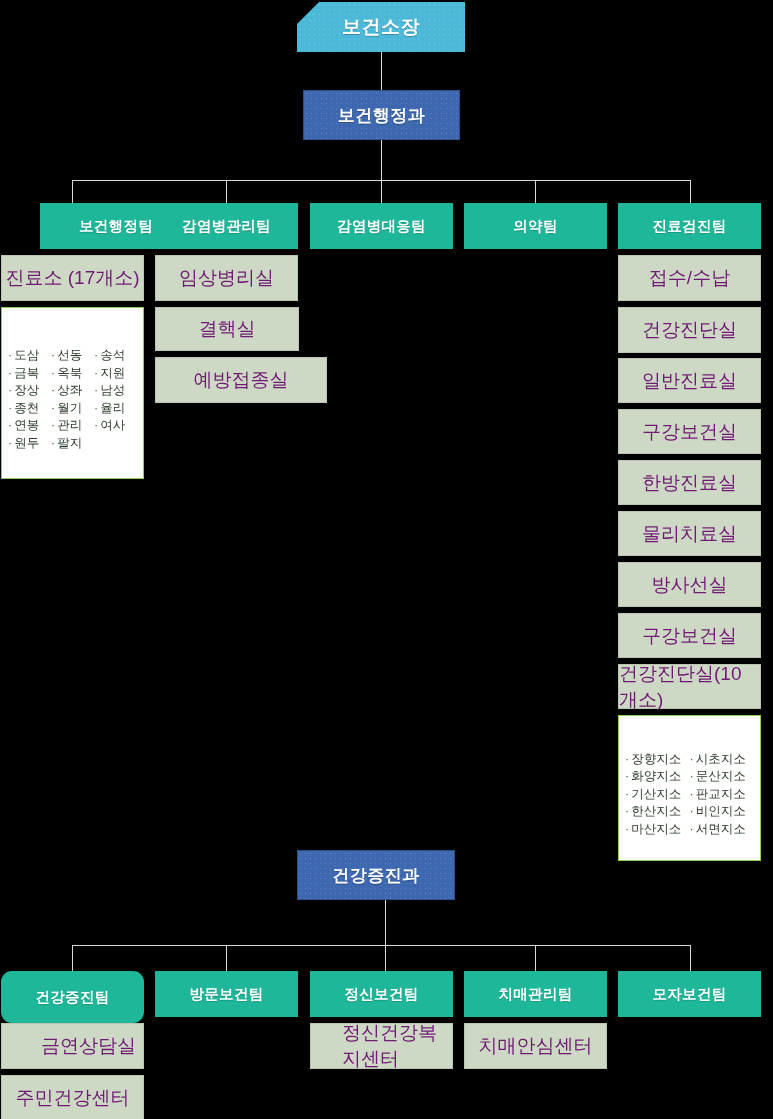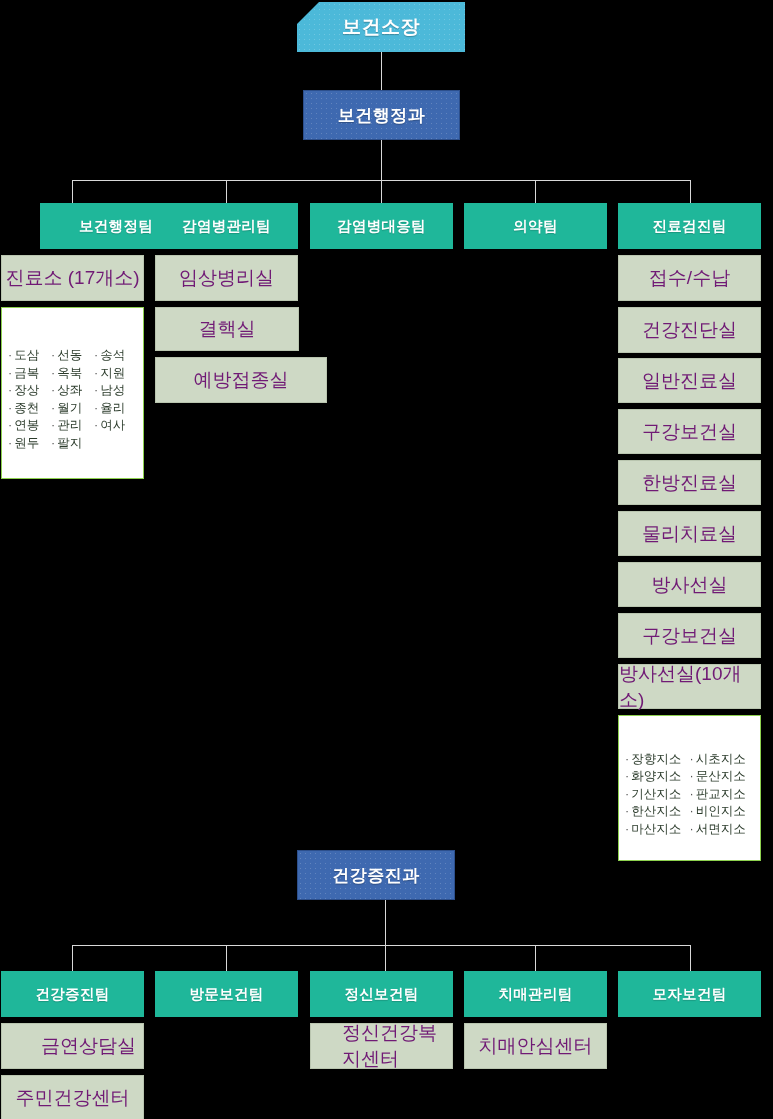--- a/index.html
+++ b/index.html
@@ -188,21 +188,21 @@
 
   <div class="node-team" style="left:618px; top:203px; width:143px; height:46px;">진료검진팀</div>
   <div class="node-sub" style="left:618px; top:255px; width:143px; height:46px;">접수/수납</div>
   <div class="node-sub" style="left:618px; top:307px; width:143px; height:46px;">건강진단실</div>
   <div class="node-sub" style="left:618px; top:358px; width:143px; height:45px;">일반진료실</div>
   <div class="node-sub" style="left:618px; top:409px; width:143px; height:45px;">구강보건실</div>
   <div class="node-sub" style="left:618px; top:511px; width:143px; height:45px;">물리치료실</div>
   <div class="node-sub" style="left:618px; top:460px; width:143px; height:45px;">한방진료실</div>
   <div class="node-sub" style="left:618px; top:562px; width:143px; height:45px;">방사선실</div>
   <div class="node-sub" style="left:618px; top:613px; width:143px; height:45px;">구강보건실</div>
-  <div class="node-sub" style="left:618px; top:664px; width:143px; height:45px;">방사선실(10개소)</div>
+  <div class="node-sub" style="left:618px; top:664px; width:143px; height:45px;">건강진단실(10개소)</div>
 
   <div class="node-list branches" style="left:618px; top:715px; width:143px; height:146px;">
     <div class="list-row">
       <span class="list-item">장향지소</span>
       <span class="list-item">시초지소</span>
     </div>
     <div class="list-row">
       <span class="list-item">화양지소</span>
       <span class="list-item">문산지소</span>
     </div>
@@ -224,21 +224,21 @@
 
   <div class="line-v" style="left:385px; top:900px; height:45px;"></div>
   <div class="line-h" style="left:72px; top:945px; width:618px;"></div>
 
   <div class="line-v" style="left:72px; top:945px; height:26px;"></div>
   <div class="line-v" style="left:226px; top:945px; height:26px;"></div>
   <div class="line-v" style="left:385px; top:945px; height:26px;"></div>
   <div class="line-v" style="left:535px; top:945px; height:26px;"></div>
   <div class="line-v" style="left:690px; top:945px; height:26px;"></div>
 
-  <div class="node-team" style="left:1px; top:971px; width:143px; height:46px;">건강증진팀</div>
+  <div class="node-team" style="left:1px; top:971px; width:143px; height:52px;border-radius:11px;">건강증진팀</div>
   <div class="node-sub" style="left:1px; top:1023px; width:143px; height:46px;padding-left:32px;">금연상담실</div>
   <div class="node-sub" style="left:1px; top:1075px; width:143px; height:46px;">주민건강센터</div>
 
   <div class="node-team" style="left:155px; top:971px; width:143px; height:46px;">방문보건팀</div>
 
   <div class="node-team" style="left:310px; top:971px; width:143px; height:46px;">정신보건팀</div>
   <div class="node-sub" style="left:310px; top:1023px; width:143px; height:46px;padding-left:31px;">정신건강복지센터</div>
 
   <div class="node-team" style="left:464px; top:971px; width:143px; height:46px;">치매관리팀</div>
   <div class="node-sub" style="left:464px; top:1023px; width:143px; height:46px;">치매안심센터</div>

